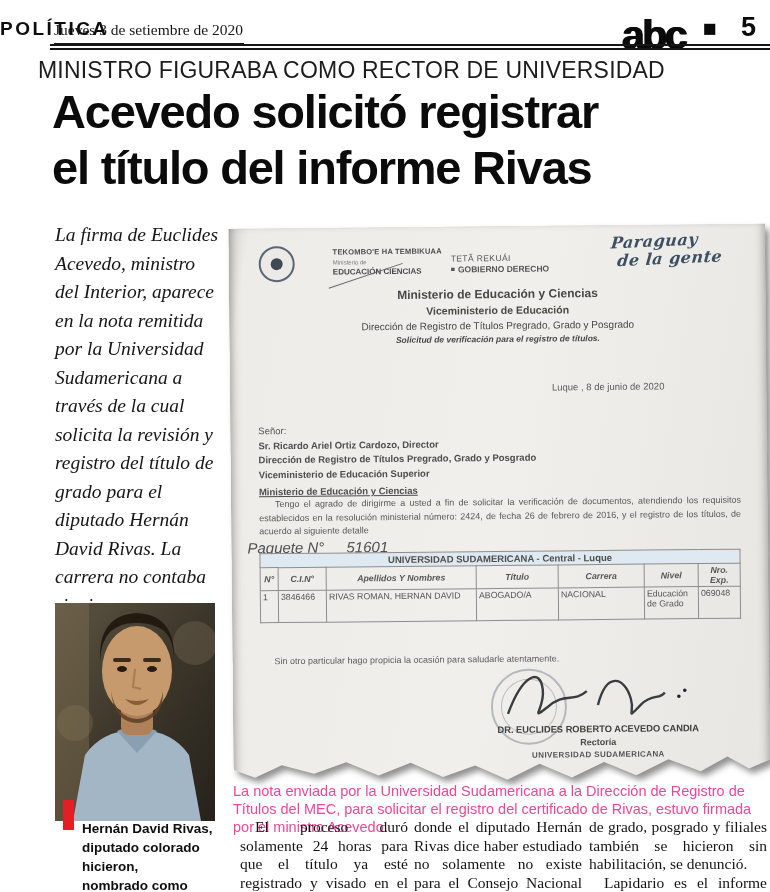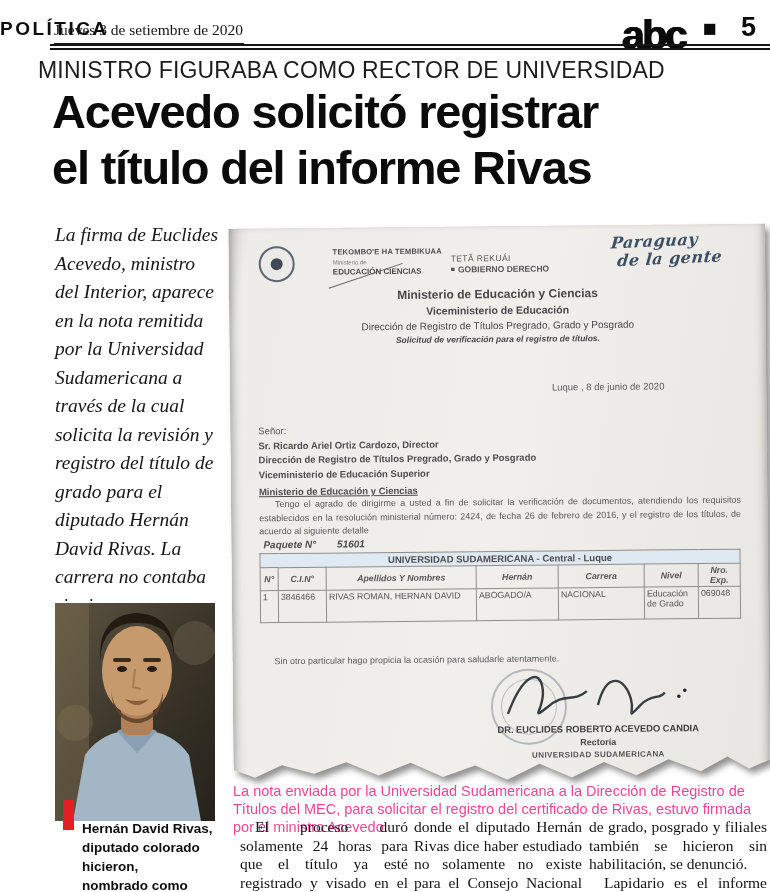--- a/index.html
+++ b/index.html
@@ -104,21 +104,21 @@
   #rec-label { font-size:9.5px; }
   .rec-b { font-size:9.5px; font-weight:bold; color:#4e4e4e; }
   #ministry-heading {
     left:28px; top:258px; font-size:9.5px; font-weight:bold; color:#4e4e4e;
     text-decoration:underline;
   }
   #doc-body {
     left:28px; top:270px; width:482px; font-size:9px; line-height:1.5;
     text-align:justify; color:#585858; text-indent:16px;
   }
-  #package-line { left:32px; top:311px; font-size:10px; font-weight:bold; font-style:italic; color:#4e4e4e; }
+  #package-line { left:16px; top:311px; font-size:15px; font-weight:normal; font-style:italic; color:#4e4e4e; }
   #package-line .num { margin-left:18px; }
   #doc-table { left:28px; top:325px; width:480px; border-collapse:collapse; table-layout:fixed; }
   #doc-table td, #doc-table th { border:1px solid #8d8d8d; color:#555; padding:1px 2px; overflow:hidden; }
   #doc-table .title-row td {
     background:#dfe9f1; font-weight:bold; font-size:9.5px; text-align:center; height:14px; color:#4c4c4c;
   }
   #doc-table .head-row th { font-size:8.8px; font-weight:bold; font-style:italic; height:14px; text-align:center; }
   #doc-table .data-row td { font-size:8.8px; height:32px; vertical-align:top; }
   #closing { left:42px; top:428px; font-size:9px; color:#5a5a5a; }
   #stamp {
@@ -262,21 +262,21 @@
             <col style="width:42px">
         </colgroup>
         <tbody>
             <tr class="title-row">
               <td colspan="7">UNIVERSIDAD SUDAMERICANA - Central - Luque</td>
             </tr>
         <tr class="head-row">
           <th>N°</th>
           <th>C.I.N°</th>
           <th>Apellidos Y Nombres</th>
-          <th>Hernán</th>
+          <th>Título</th>
           <th>Carrera</th>
           <th>Nivel</th>
           <th>Nro. Exp.</th>
         </tr>
         <tr class="data-row">
           <td>1</td>
           <td>3846466</td>
           <td>RIVAS ROMAN, HERNAN DAVID</td>
           <td>ABOGADO/A</td>
           <td>NACIONAL</td>

